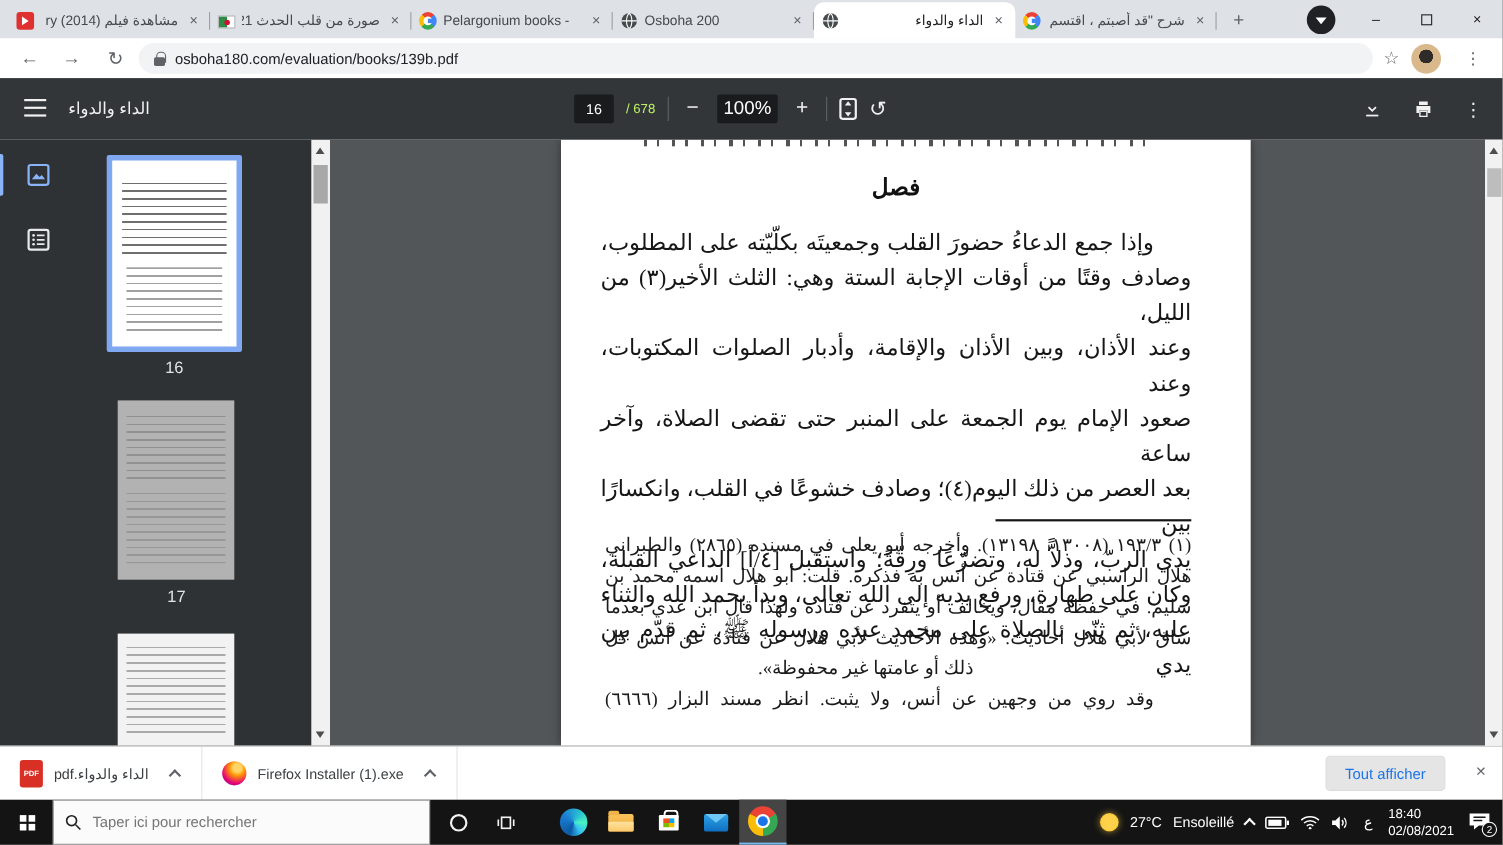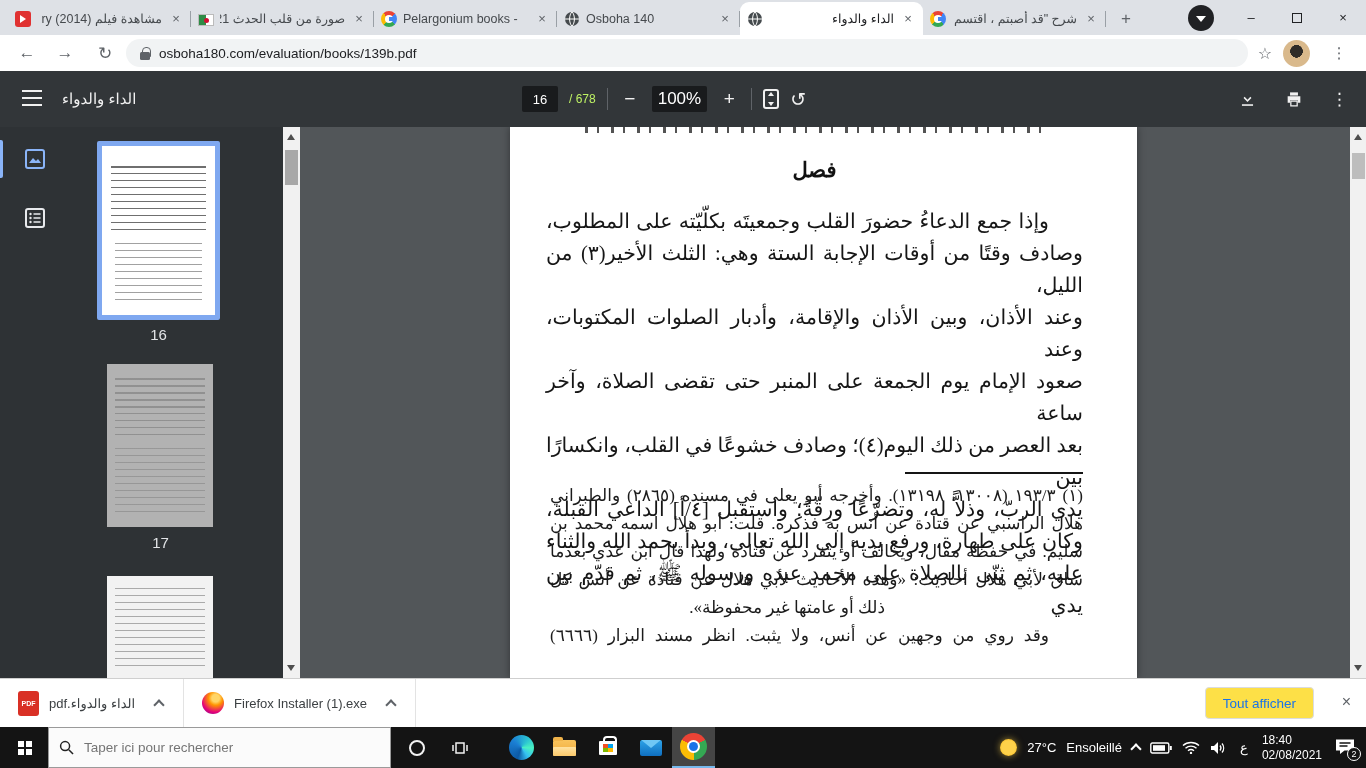--- a/index.html
+++ b/index.html
@@ -88,21 +88,21 @@
   .ms-thumb{position:absolute;left:1.5px;top:26px;width:13px;height:26px;background:#bdbdbd}
 
   
   .dlbar{position:absolute;left:0;top:678px;width:1366px;height:49px;background:#fff;border-top:1px solid #cfcfcf;display:flex;align-items:stretch}
   .dl-item{display:flex;align-items:center;gap:10px;padding:0 14px 0 18px;border-right:1px solid #e3e3e3}
   .dl-name{font-size:13px;color:#3c4043;direction:rtl}
   .dl-name.ltr{direction:ltr}
   .pdf-file-icon{width:21px;height:25px;background:#d93025;border-radius:3px;display:grid;place-items:center;color:#fff;font-size:7px;font-weight:bold}
   .ff-icon{width:22px;height:22px;border-radius:50%;background:radial-gradient(circle at 62% 28%,#ffd567 0 18%,#ff9400 34%,#e4007c 68%,#55208f 100%)}
   .chev-up{width:8px;height:8px;border:solid #5f6368;border-width:2px 2px 0 0;transform:rotate(-45deg);margin:4px 6px 0 10px}
-  .showall-btn{position:absolute;right:52px;top:8px;height:32px;padding:0 17px;border:1px solid #dadce0;border-radius:4px;background:#fde047;color:#1a73e8;font-size:13.5px;display:flex;align-items:center}
+  .showall-btn{position:absolute;right:52px;top:8px;height:32px;padding:0 17px;border:1px solid #dadce0;border-radius:4px;background:#e5e5e5;color:#1a73e8;font-size:13.5px;display:flex;align-items:center}
   .dl-close{position:absolute;right:15px;top:14px;color:#5f6368;font-size:16px}
 
   
   .taskbar{position:absolute;left:0;top:727px;width:1366px;height:47px;background:#141414;color:#fff}
   .start{position:absolute;left:0;top:0;width:48px;height:41px;display:grid;place-items:center}
   .win-icon{width:6px;height:6px;background:#fff;box-shadow:8px 0 #fff,0 8px #fff,8px 8px #fff;margin:-7px 0 0 -7px}
   .tb-search{position:absolute;left:48px;top:0;width:343px;height:41px;background:#fbfbfb;display:flex;align-items:center;padding:0 10px;gap:10px;border:1px solid #9a9a9a}
   .tb-search input{border:none;outline:none;background:transparent;font-size:13.5px;color:#333;width:100%;font-family:"Liberation Sans",sans-serif}
   .tb-icons{position:absolute;left:395px;top:0;height:41px;display:flex}
   .tb-cell{width:43px;height:41px;display:grid;place-items:center}
@@ -152,21 +152,21 @@
       <span class="tab-title">Pelargonium books - </span>
       <span class="tab-close">×</span>
     </div>
     <div class="tab">
       <span class="favicon">
         <svg width="16" height="16" viewBox="0 0 16 16">
             <circle cx="8" cy="8" r="7" fill="#454a4d"></circle>
             <path d="M1 8h14M8 1c3.2 2.6 3.2 11.4 0 14M8 1c-3.2 2.6-3.2 11.4 0 14" stroke="#fff" stroke-width="1" fill="none"></path>
           </svg>
       </span>
-      <span class="tab-title">Osboha 140</span>
+      <span class="tab-title">Osboha 200</span>
       <span class="tab-close">×</span>
     </div>
     <div class="tab active">
       <span class="favicon">
         <svg width="16" height="16" viewBox="0 0 16 16">
             <circle cx="8" cy="8" r="7" fill="#454a4d"></circle>
             <path d="M1 8h14M8 1c3.2 2.6 3.2 11.4 0 14M8 1c-3.2 2.6-3.2 11.4 0 14" stroke="#fff" stroke-width="1" fill="none"></path>
           </svg>
       </span>
       <span class="tab-title rtl">الداء والدواء</span>

